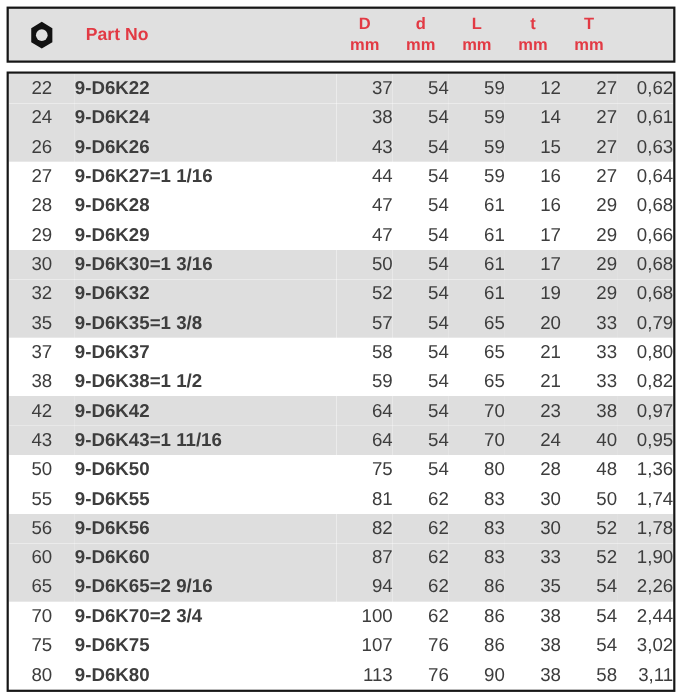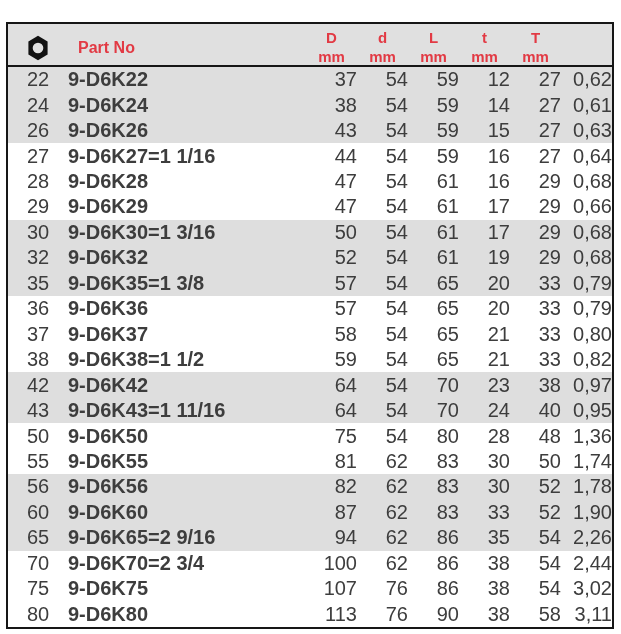--- a/index.html
+++ b/index.html
@@ -4,21 +4,21 @@
 <style>
   html,body{margin:0;padding:0;}
   body{
     width:621px;height:634px;
     background:#ffffff;
     font-family:"Liberation Sans","DejaVu Sans",sans-serif;
     position:relative;
     -webkit-font-smoothing:antialiased;
   }
   .header-box{
-    position:absolute;left:6px;top:22px;
+    position:absolute;left:6px;top:6px;
     width:604px;height:47px;
     border:2px solid var(--border-black,#161616);
     background:var(--header-bg,#e0e0e0);
     display:flex;align-items:center;
   }
   .hex-cell{width:60px;display:flex;justify-content:center;align-items:center;}
   .partno-cell{
     width:238px;padding-left:10px;box-sizing:border-box;
     color:var(--accent-red,#e23a44);
     font-weight:bold;font-size:16px;
@@ -33,21 +33,21 @@
   .body-box{
     position:absolute;left:6px;top:65px;
     width:604px;height:560px;
     border:2px solid var(--border-black,#161616);
     background:#ffffff;
     overflow:hidden;
   }
   table.spec{
     border-collapse:collapse;table-layout:fixed;
     width:604px;height:560px;
-    font-size:20px;color:var(--text-dark,#3d3d3d);
+    font-size:17px;color:var(--text-dark,#3d3d3d);
   }
   table.spec td{
     padding:0;white-space:nowrap;overflow:hidden;
     vertical-align:middle;
   }
   td.c-size{text-align:center;}
   td.c-part{text-align:left;padding-left:10px;font-weight:bold;}
   td.c-num{text-align:right;padding-right:12px;}
   tr.band{background:var(--band-gray,#dedede);}
   svg{display:block;}
@@ -186,30 +186,20 @@
           <td class="c-size">35</td>
           <td class="c-part">9-D6K35=1 3/8</td>
           <td class="c-num">57</td>
           <td class="c-num">54</td>
           <td class="c-num">65</td>
           <td class="c-num">20</td>
           <td class="c-num">33</td>
           <td class="c-num">0,79</td>
         </tr>
         <tr>
-          <td class="c-size">36</td>
-          <td class="c-part">9-D6K36</td>
-          <td class="c-num">57</td>
-          <td class="c-num">54</td>
-          <td class="c-num">65</td>
-          <td class="c-num">20</td>
-          <td class="c-num">33</td>
-          <td class="c-num">0,79</td>
-        </tr>
-        <tr>
           <td class="c-size">37</td>
           <td class="c-part">9-D6K37</td>
           <td class="c-num">58</td>
           <td class="c-num">54</td>
           <td class="c-num">65</td>
           <td class="c-num">21</td>
           <td class="c-num">33</td>
           <td class="c-num">0,80</td>
         </tr>
         <tr>

